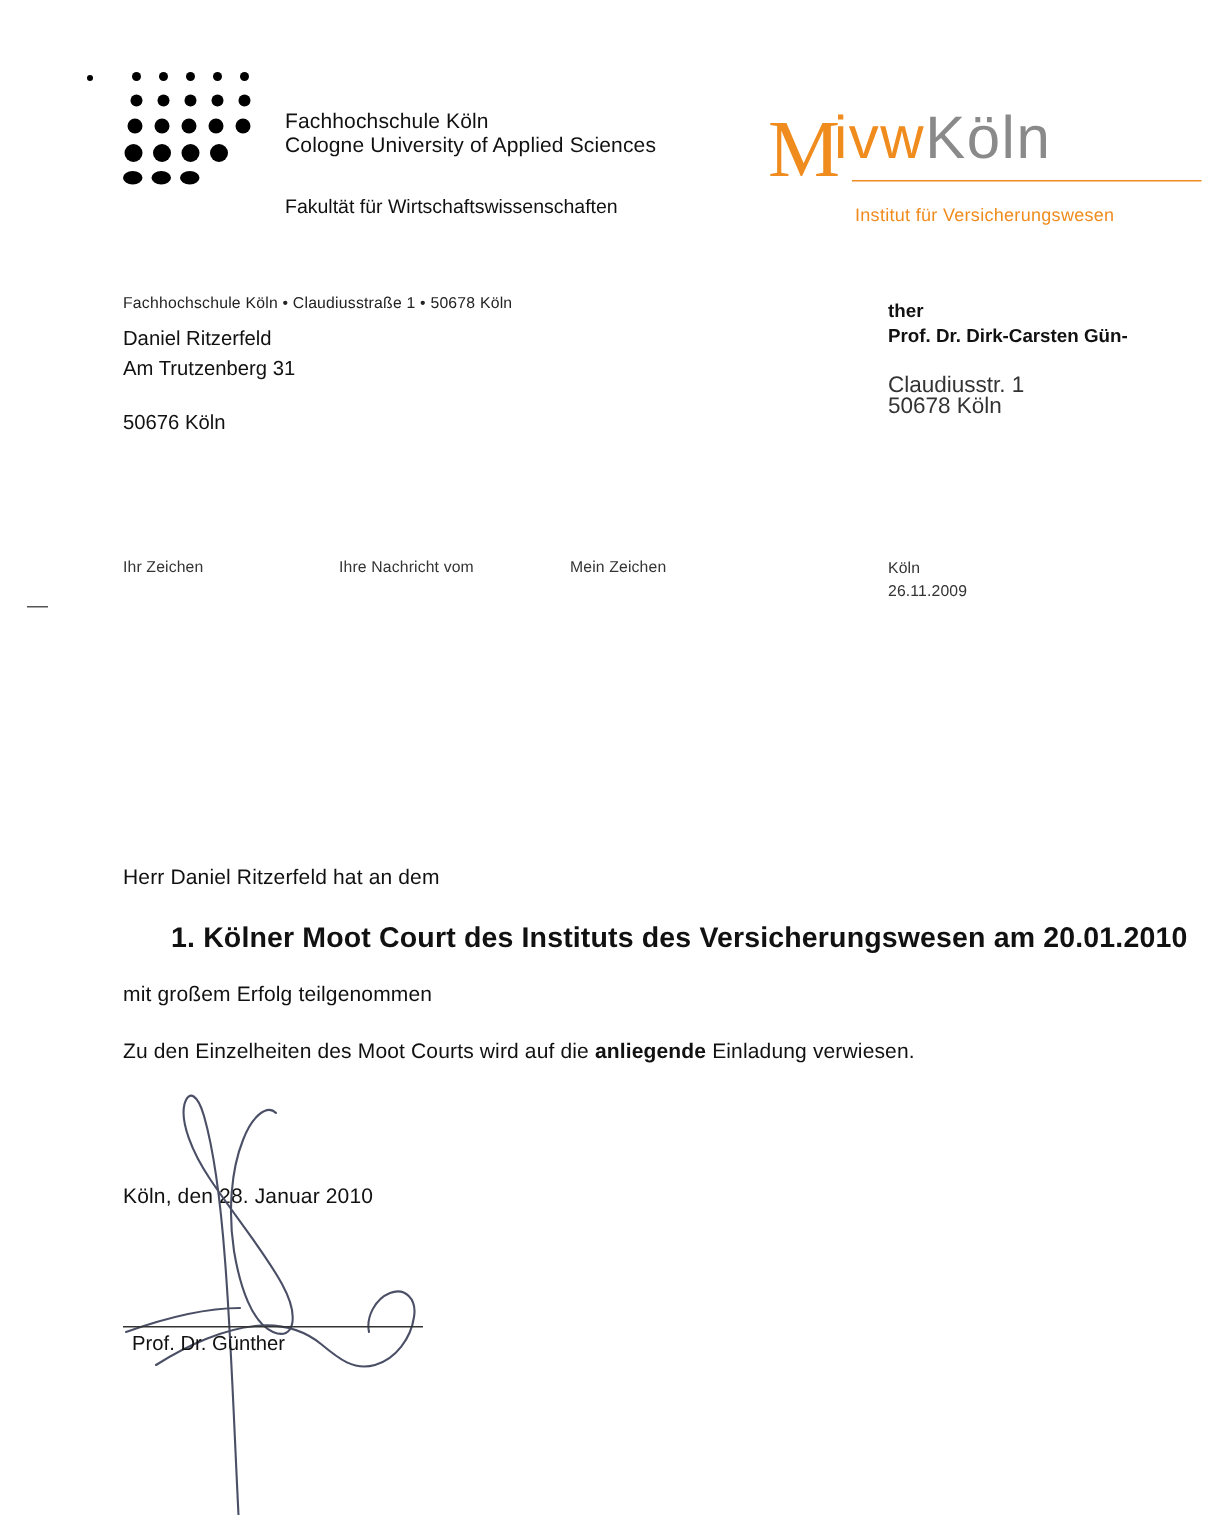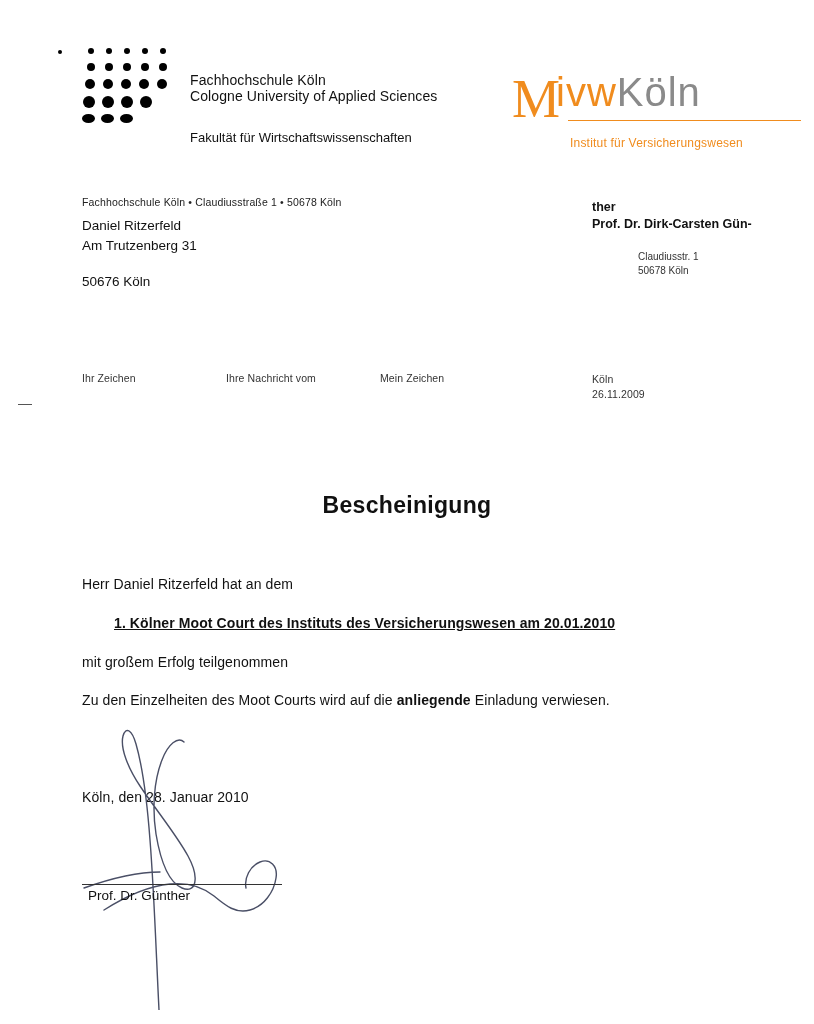--- a/index.html
+++ b/index.html
@@ -131,24 +131,23 @@
     width: 210px;
   }
   .contact .name {
     font-size: 12.5px;
     font-weight: bold;
     line-height: 17px;
     color: #111;
   }
   .contact .addr {
     margin-top: 17px;
-    font-size: 10px;
+    font-size: 15px;
     line-height: 14px;
     color: #333;
-    margin-left: 46px;
   }
   .contact .tel {
     margin-top: 17px;
     font-size: 10.5px;
     line-height: 15px;
     color: #333;
   }
   .contact .email {
     color: #333;
     opacity: .55;
@@ -191,21 +190,21 @@
     color: #111;
   }
   .para {
     position: absolute;
     left: 82px;
     font-size: 14px;
     color: #111;
     letter-spacing: .1px;
   }
   .p1 { top: 576px; }
-  .p2 { top: 615px; left: 114px; font-weight: bold; font-size: 14px; text-decoration: underline; }
+  .p2 { top: 615px; left: 114px; font-weight: bold; font-size: 19px; }
   .p3 { top: 654px; }
   .p4 { top: 692px; }
   .p5 { top: 789px; }
 
   
   .signature {
     position: absolute;
     left: 64px;
     top: 710px;
     width: 260px;
@@ -305,21 +304,20 @@
     <span class="c2">Ihre Nachricht vom</span>
     <span class="c3">Mein Zeichen</span>
     <span class="c4">
       <div>Köln</div>
       <div>26.11.2009</div>
     </span>
   </div>
 
   <div class="fold-mark"></div>
 
-  <div class="doc-title">Bescheinigung</div>
 
   <div class="para p1">Herr Daniel Ritzerfeld hat an dem</div>
   <div class="para p2">1. Kölner Moot Court des Instituts des Versicherungswesen am 20.01.2010</div>
   <div class="para p3">mit großem Erfolg teilgenommen</div>
   <div class="para p4">
     <span>Zu den Einzelheiten des Moot Courts wird auf die </span><b>anliegende</b><span> Einladung verwiesen.</span>
   </div>
 
   <div class="para p5">Köln, den 28. Januar 2010</div>
 

